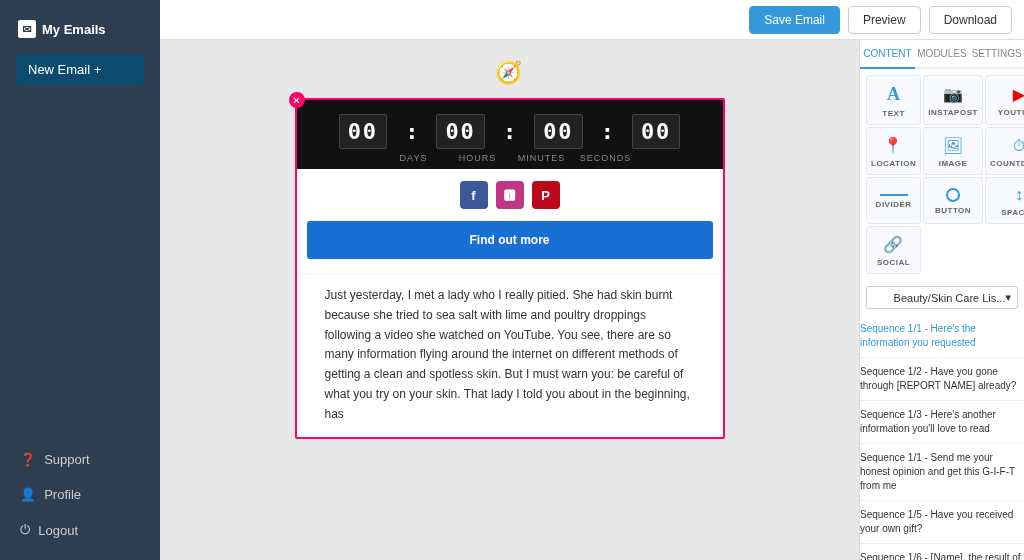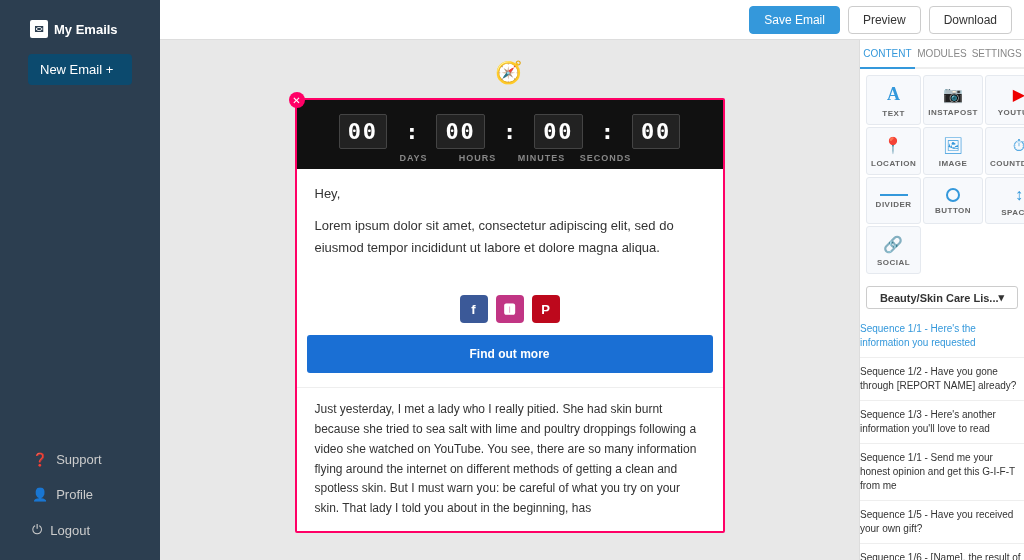--- a/index.html
+++ b/index.html
@@ -5,21 +5,21 @@
     * { box-sizing: border-box; margin: 0; padding: 0; }
     body { font-family: Arial, sans-serif; background: #f0f0f0; display: flex; height: 560px; overflow: hidden; }
 
     
     #sidebar {
       width: 160px;
       background: #2c3e50;
       color: #fff;
       display: flex;
       flex-direction: column;
-      padding: 12px 16px;
+      padding: 12px 4px;
       flex-shrink: 0;
     }
     .sidebar-logo {
       display: flex;
       align-items: center;
       padding: 8px 14px 16px;
       font-size: 13px;
       font-weight: bold;
       color: #fff;
       gap: 6px;
@@ -173,21 +173,20 @@
       justify-content: center;
       gap: 0;
       margin-top: 4px;
       color: #888;
       font-size: 9px;
       letter-spacing: 1px;
     }
     .countdown-label {
       width: 64px;
       text-align: center;
-      font-weight: bold;
     }
 
     
     .email-body {
       padding: 14px 18px;
       font-size: 13px;
       color: #333;
       line-height: 1.7;
     }
     .email-body p { margin-bottom: 10px; }
@@ -220,21 +219,21 @@
       padding: 12px;
       margin: 0 10px 14px;
       border-radius: 3px;
       font-size: 12px;
       font-weight: bold;
       cursor: pointer;
     }
 
     
     .email-text {
-      padding: 12px 18px;
+      padding: 12px 28px;
       font-size: 12px;
       line-height: 1.65;
       color: #333;
       border-top: 1px solid #eee;
     }
 
     
     #right-panel {
       width: 165px;
       background: #fff;
@@ -304,22 +303,21 @@
       padding: 4px 6px;
       font-size: 11px;
       border: 1px solid #ccc;
       border-radius: 3px;
       background: #fff;
       width: calc(100% - 12px);
       cursor: pointer;
       color: #333;
       display: flex;
       align-items: center;
-      justify-content: center;
-      font-weight: bold;
+      justify-content: flex-end;
     }
     .sequence-list {
       overflow-y: auto;
     }
     .sequence-item {
       padding: 7px 0;
       font-size: 10px;
       color: #333;
       border-bottom: 1px solid #eee;
       cursor: pointer;
@@ -378,24 +376,20 @@
             <div class="countdown-segment">00</div>
           </div>
           <div class="countdown-labels">
             <div class="countdown-label">DAYS</div>
             <div class="countdown-label">HOURS</div>
             <div class="countdown-label">MINUTES</div>
             <div class="countdown-label">SECONDS</div>
           </div>
         </div>
 
-        <div class="email-body">
-          <p>Hey,</p>
-          <p>Lorem ipsum dolor sit amet, consectetur adipiscing elit, sed do eiusmod tempor incididunt ut labore et dolore magna aliqua.</p>
-        </div>
 
         <div class="social-icons">
           <div class="social-icon fb">f</div>
           <div class="social-icon ig">🅸</div>
           <div class="social-icon pi">P</div>
         </div>
 
         <div class="cta-btn">Find out more</div>
 
         <div class="email-text">Just yesterday, I met a lady who I really pitied. She had skin burnt because she tried to sea salt with lime and poultry droppings following a video she watched on YouTube. You see, there are so many information flying around the internet on different methods of getting a clean and spotless skin. But I must warn you: be careful of what you try on your skin. That lady I told you about in the beginning, has</div>

